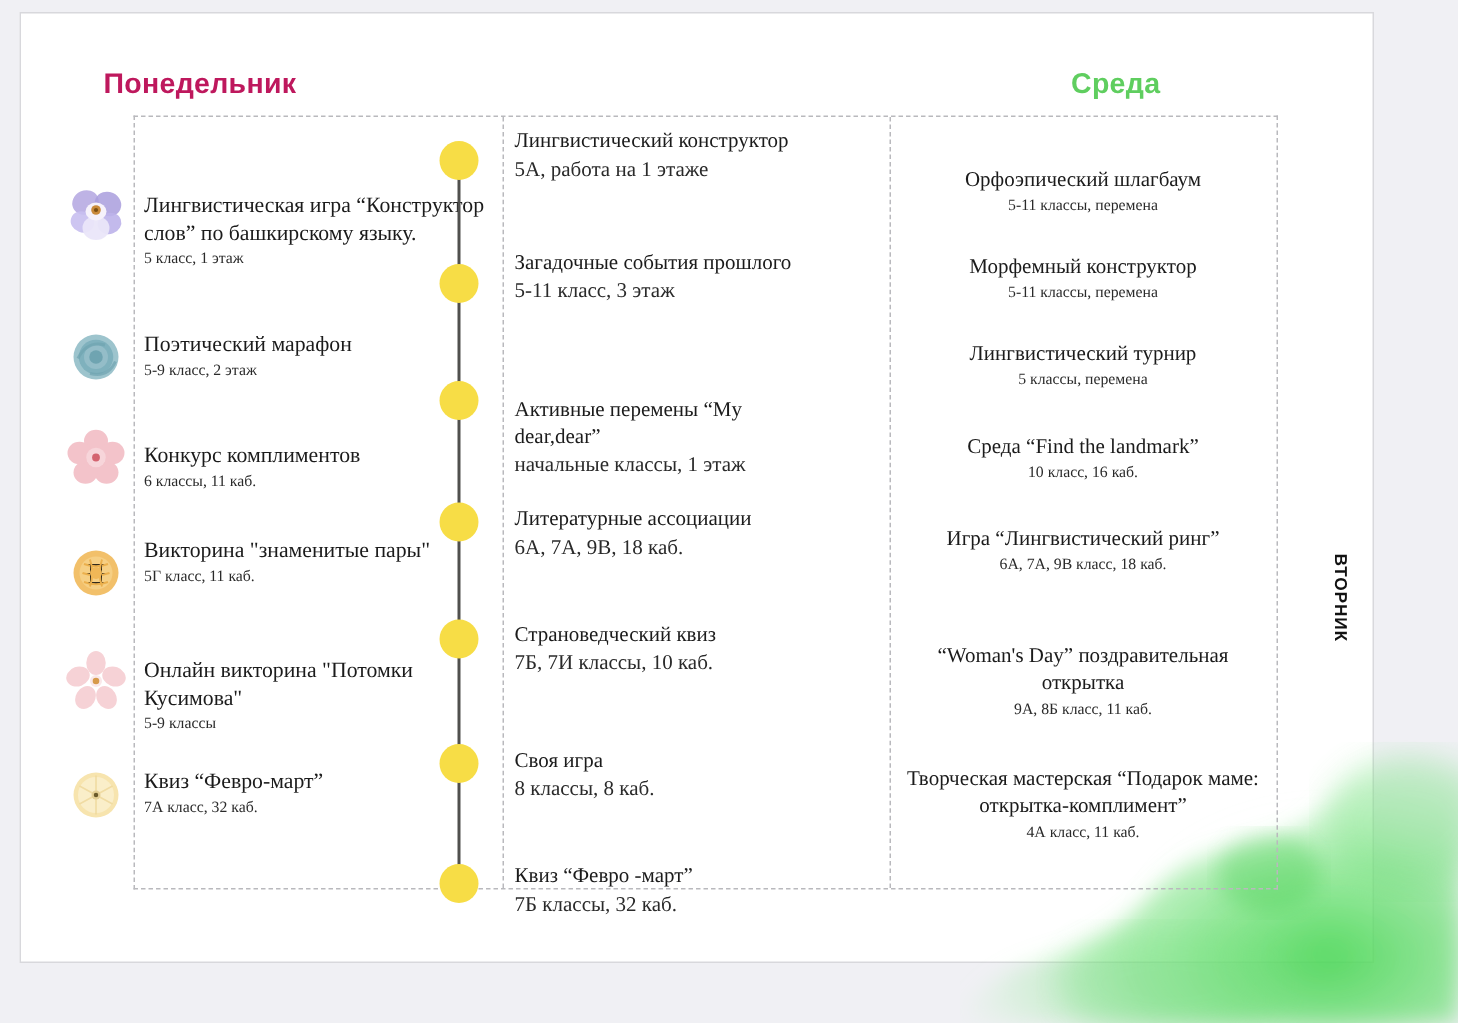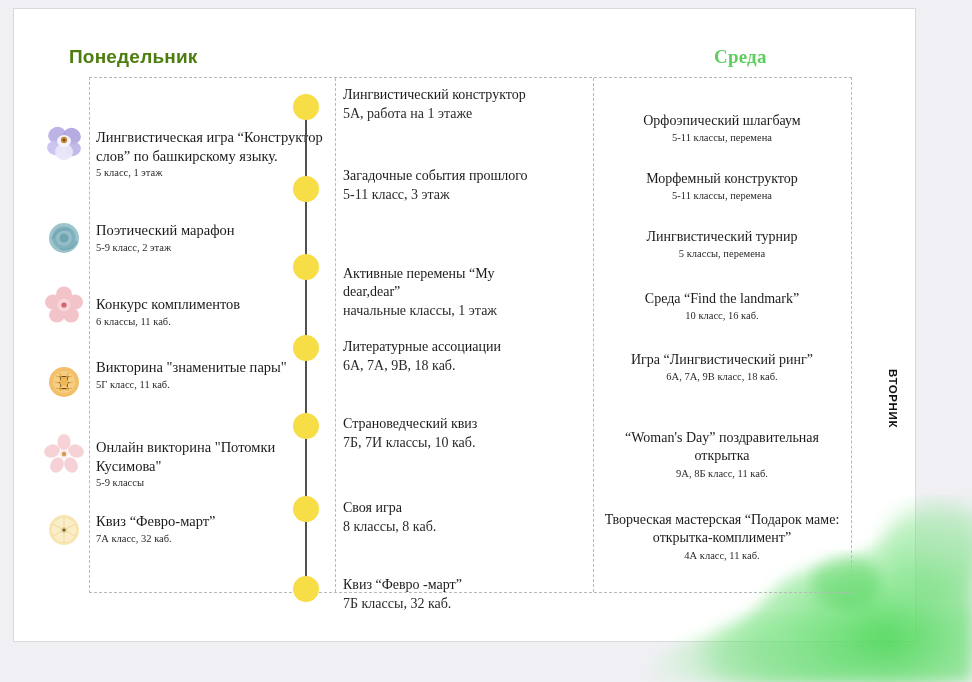--- a/index.html
+++ b/index.html
@@ -43,22 +43,22 @@
 
   
   .day-title {
     position: absolute;
     font-family: "Liberation Sans", "DejaVu Sans", sans-serif;
     font-weight: bold;
     font-size: 19px;
     letter-spacing: .2px;
     white-space: nowrap;
   }
-  #title-mon { left: 55px; top: 37px; color: #4d7c0f; }
-  #title-wed { left: 700px; top: 37px; color: #5fce5f; font-family: Liberation Serif, serif; }
+  #title-mon { left: 55px; top: 37px; color: #be185d; }
+  #title-wed { left: 700px; top: 37px; color: #5fce5f; }
 
   
   #grid {
     position: absolute;
     left: 75px;
     top: 68px;
     width: 763px;
     height: 516px;
     border: 1px dashed #b9b9bd;
     z-index: 2;

